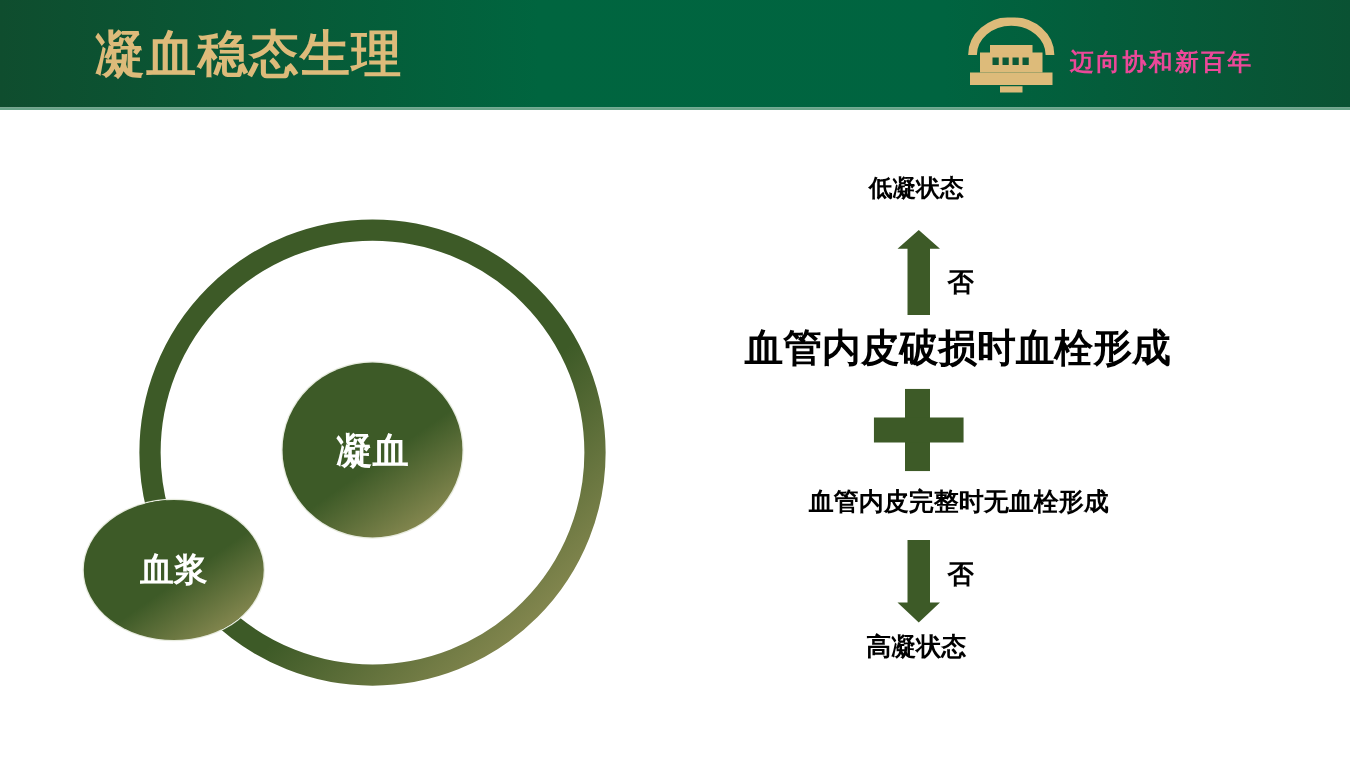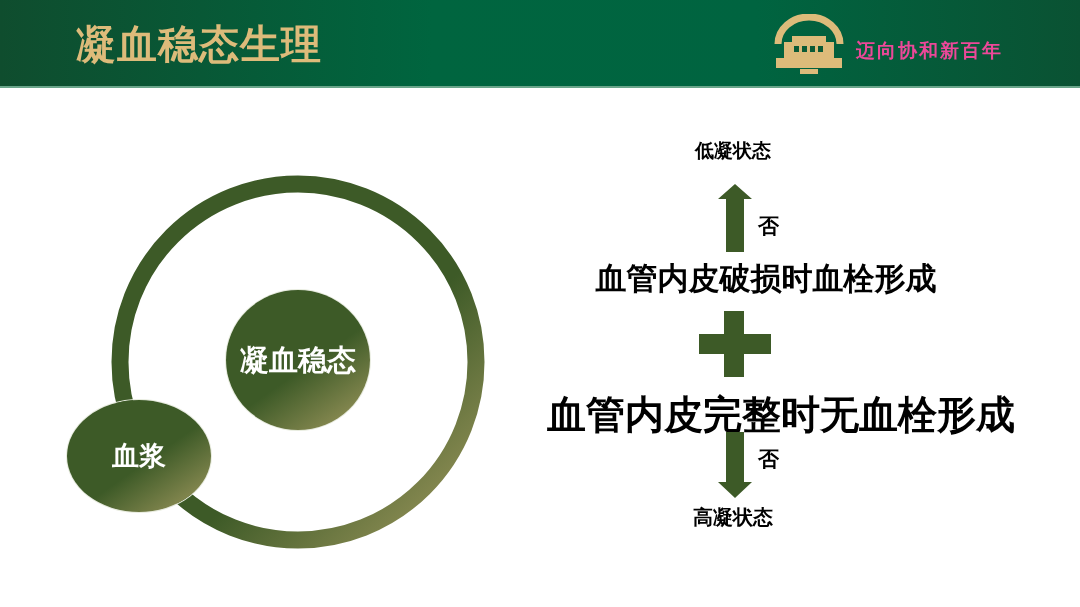--- a/index.html
+++ b/index.html
@@ -79,38 +79,37 @@
       </linearGradient>
     </defs>
     <circle cx="298" cy="362" r="178" fill="none" stroke="url(#ringGrad)" stroke-width="17"></circle>
   </svg>
 
   <div class="node" style="left:67px;top:400px;width:144px;height:112px;font-size:27px;font-family:Liberation Mono, monospace;">
     <span>血浆</span>
   </div>
   <div class="node" style="left:226px;top:290px;width:144px;height:140px;font-size:29px;flex-direction:row;line-height:46px;">
     <span>凝血</span>
-    <span>稳态</span>
   </div>
 </div>
 
 <div class="right-text" style="left:633px;top:138px;width:200px;font-size:19px;">低凝状态</div>
 
 <svg style="position:absolute;left:715px;top:184px" width="40" height="70">
   <polygon points="20,0 37,15 29,15 29,68 11,68 11,15 3,15" fill="#3d5a27"></polygon>
 </svg>
 <div class="fou" style="left:758px;top:212px;">否</div>
 
 <div class="right-text" style="left:566px;top:258px;width:400px;font-size:31px;">血管内皮破损时血栓形成</div>
 
 <svg style="position:absolute;left:699px;top:311px" width="72" height="66">
   <rect x="25" y="0" width="20" height="66" fill="#3d5a27"></rect>
   <rect x="0" y="23" width="72" height="20" fill="#3d5a27"></rect>
 </svg>
 
-<div class="right-text" style="left:547px;top:388px;width:440px;font-size:39px;text-align:center;">血管内皮完整时无血栓形成</div>
+<div class="right-text" style="left:547px;top:388px;width:440px;font-size:20px;text-align:center;">血管内皮完整时无血栓形成</div>
 
 <svg style="position:absolute;left:715px;top:432px" width="40" height="68">
   <polygon points="11,0 29,0 29,50 37,50 20,66 3,50 11,50" fill="#3d5a27"></polygon>
 </svg>
 <div class="fou" style="left:758px;top:445px;">否</div>
 
 <div class="right-text" style="left:633px;top:504px;width:200px;font-size:20px;">高凝状态</div>
 
 </body></html>

